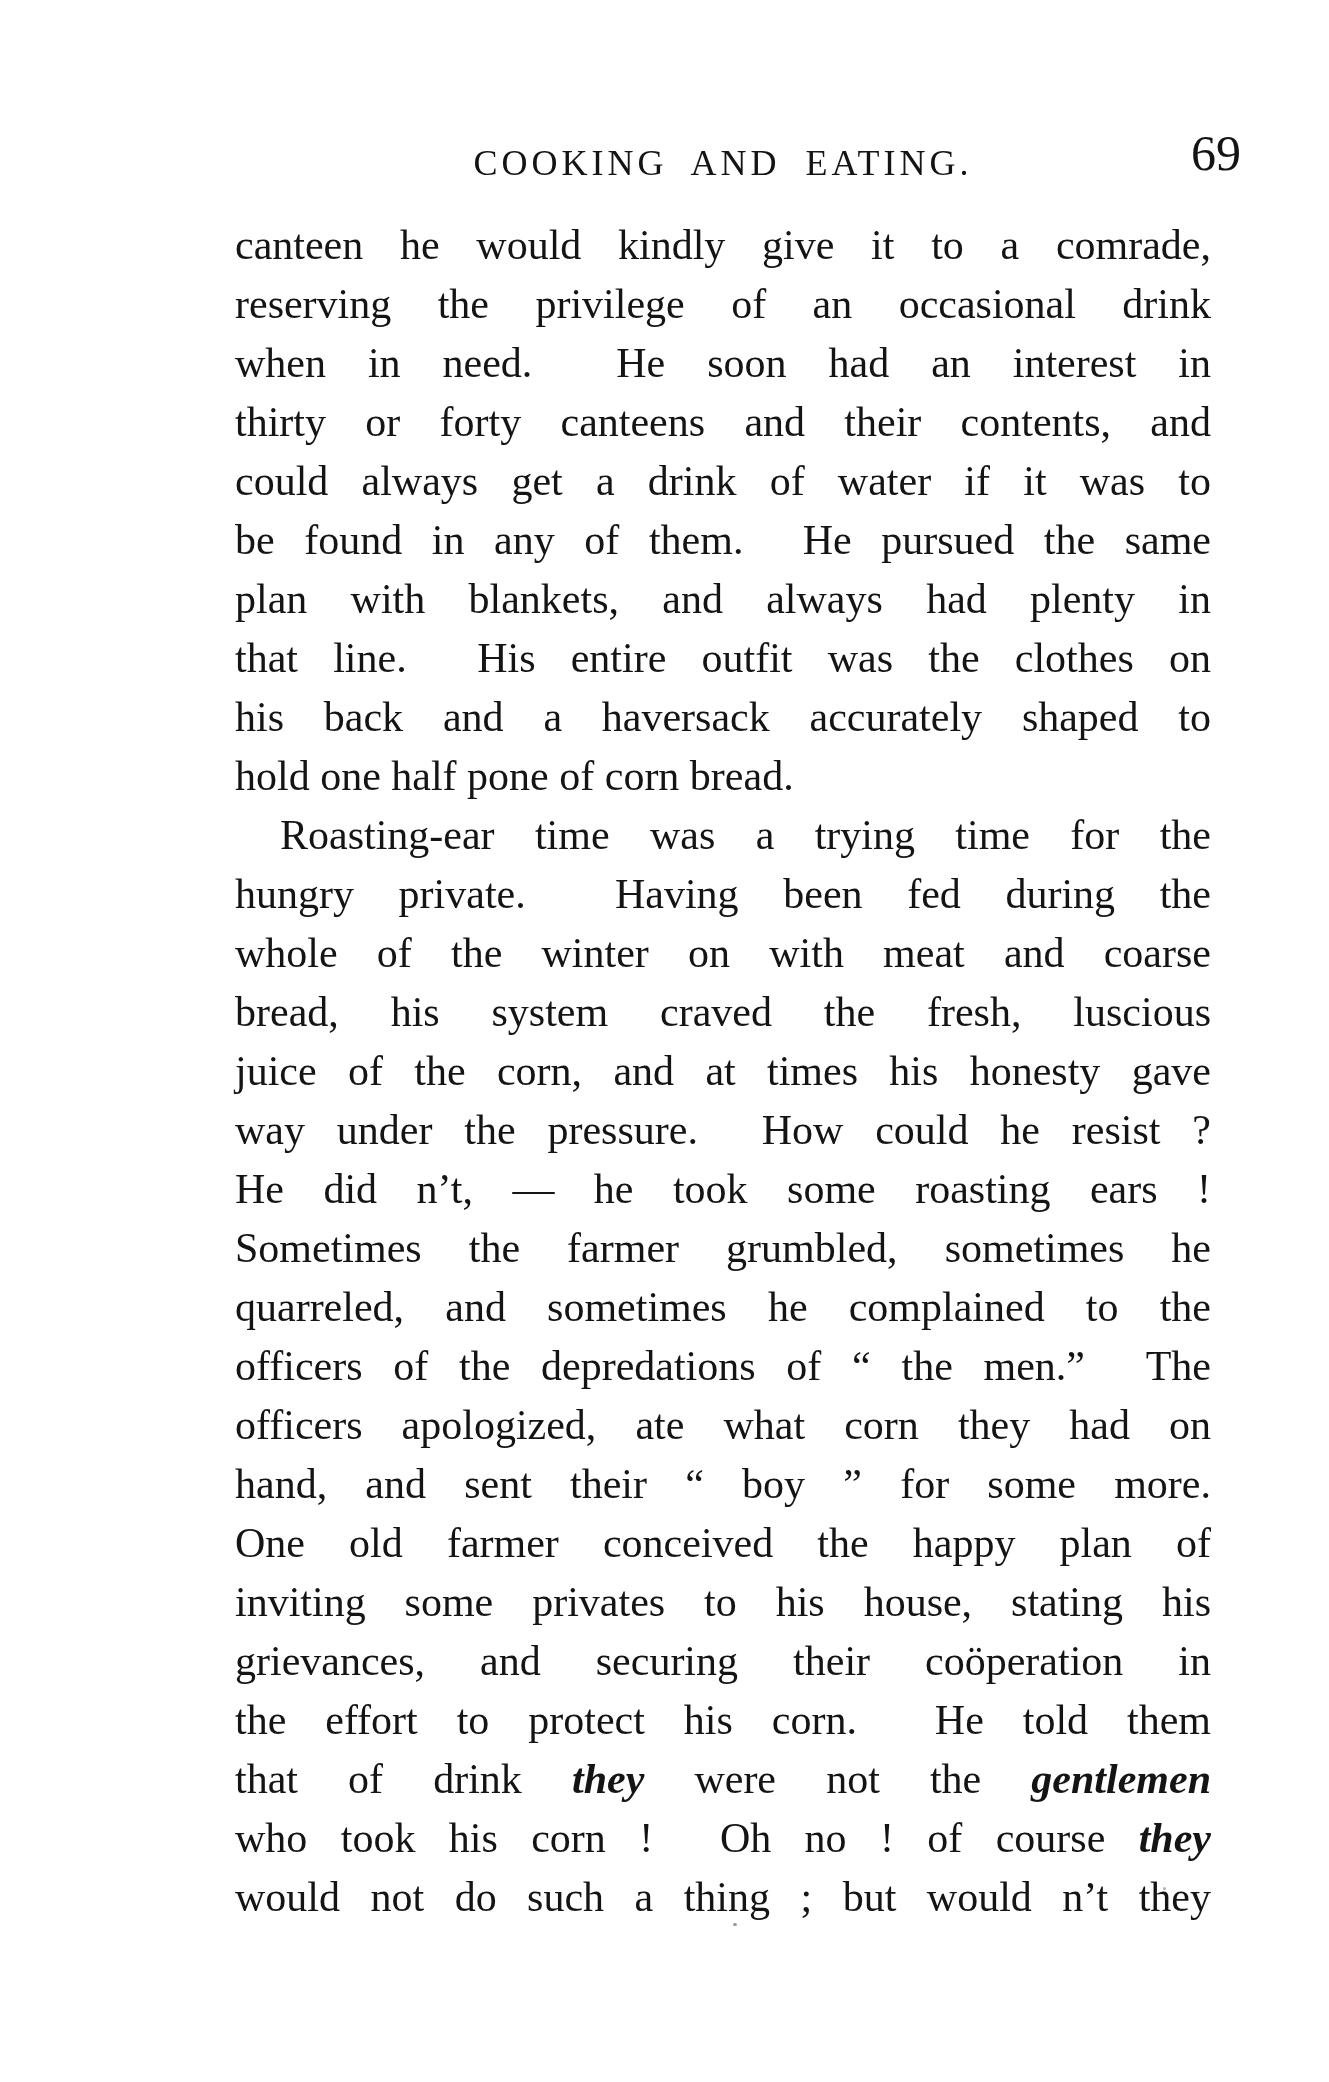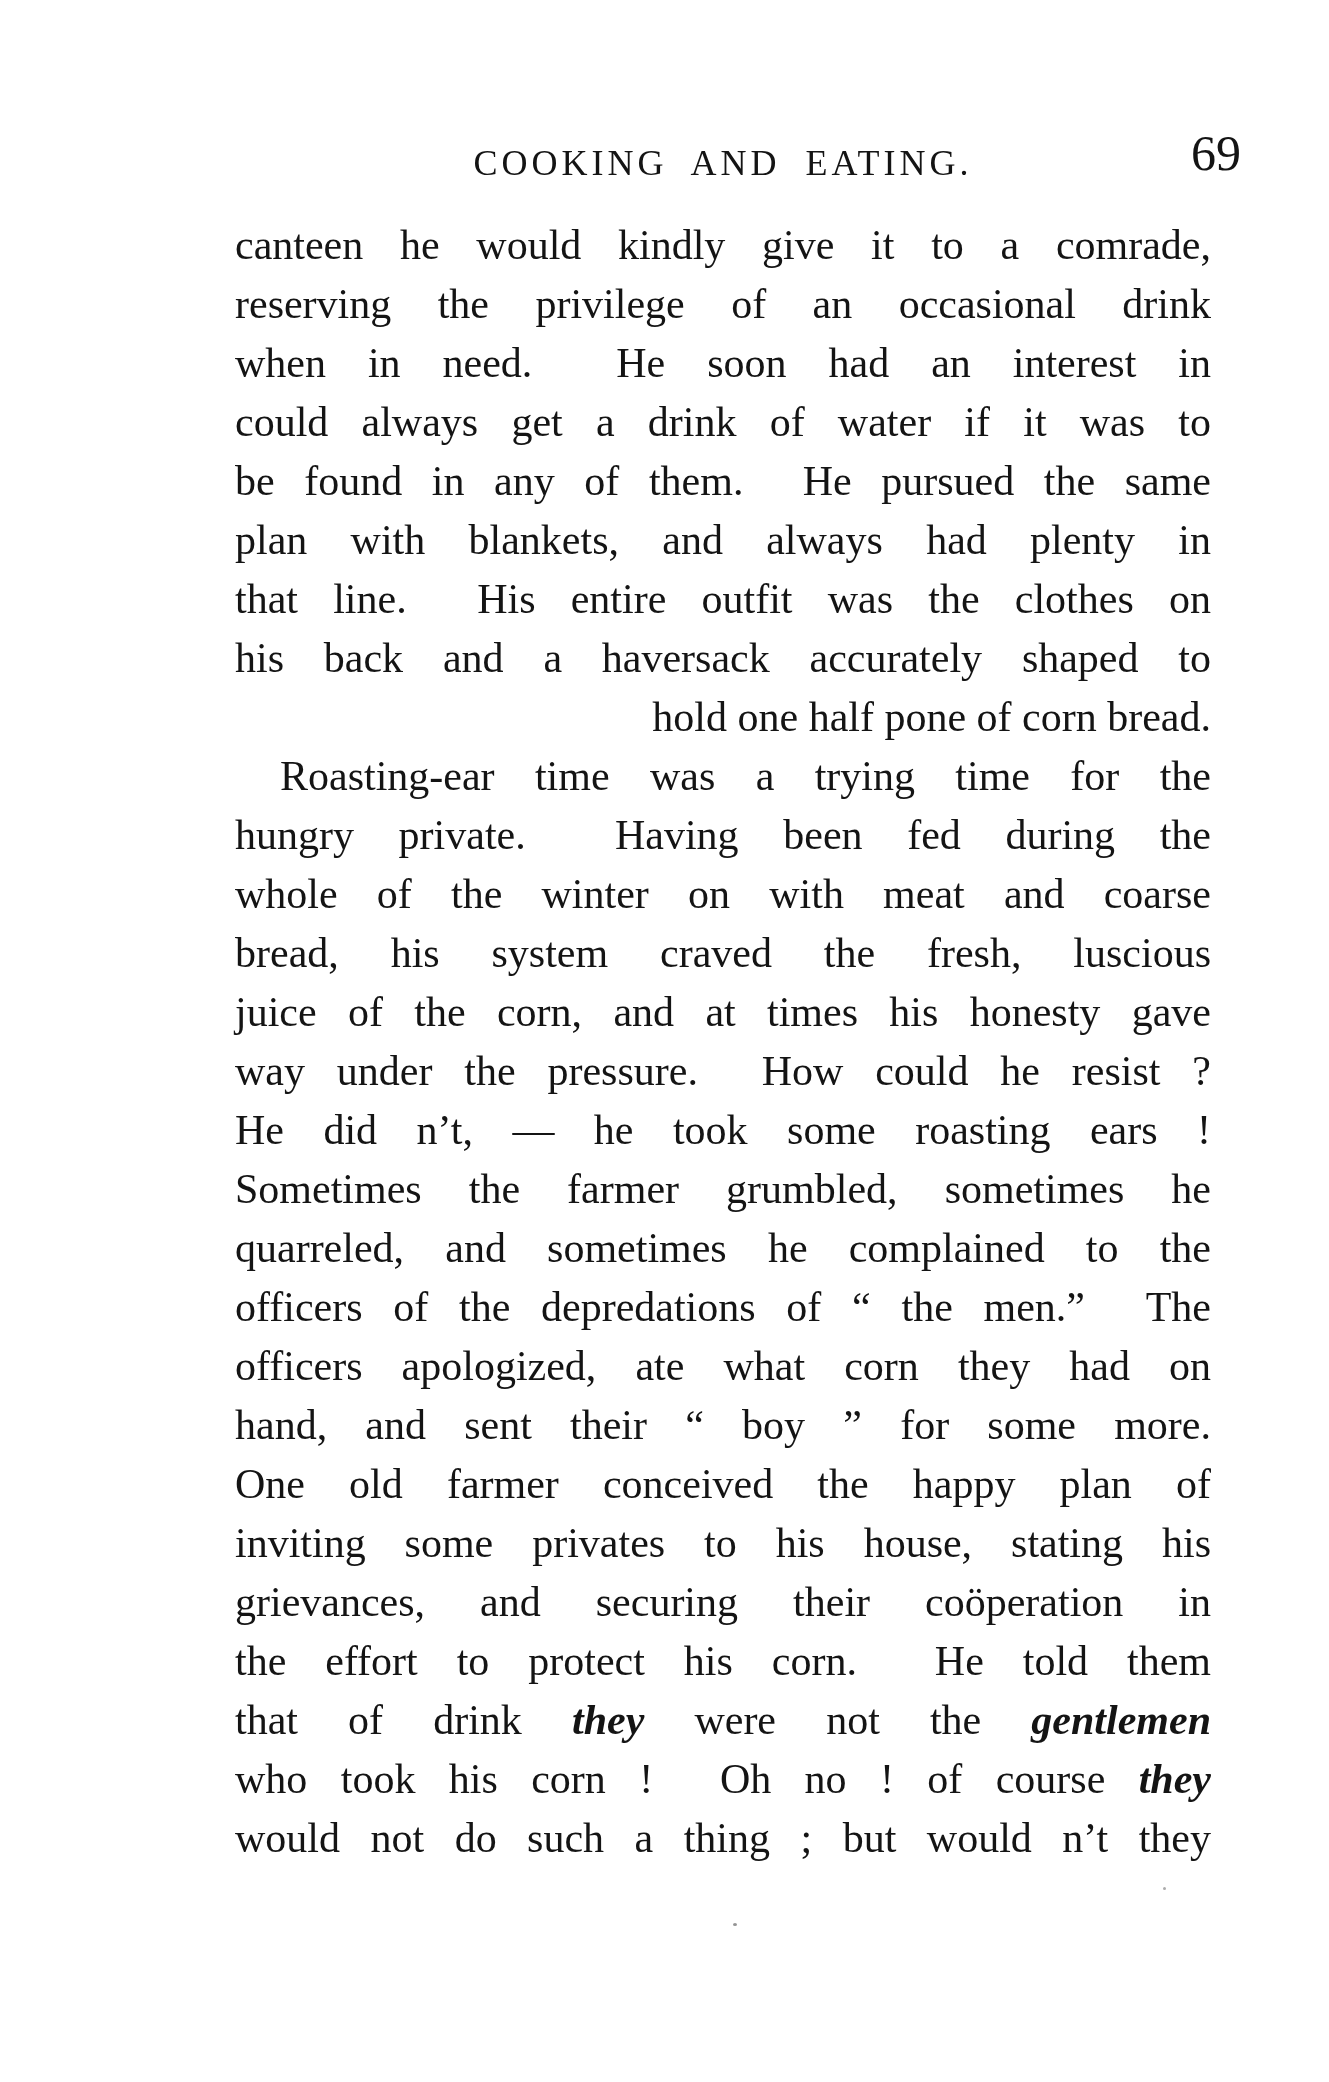--- a/index.html
+++ b/index.html
@@ -39,21 +39,21 @@
     position: absolute;
     top: 216px;
     left: 235px;
     width: 976px;
     font-size: 42px;
   }
   .line {
     height: 59px;
     line-height: 59px;
     white-space: normal;
-    text-align: right;
+    text-align: left;
   }
   .line.justify {
     text-align: justify;
     text-align-last: justify;
   }
   .line.indent {
     padding-left: 45px;
   }
   .line em {
     font-style: italic;
@@ -70,20 +70,21 @@
 </head>
 <body>
 
 <div class="page">
   <div class="running-head">COOKING AND EATING.</div>
   <div class="page-number">69</div>
   <div class="body-text">
       <div class="line justify"><span>canteen he would kindly give it to a comrade,</span></div>
       <div class="line justify"><span>reserving the privilege of an occasional drink</span></div>
       <div class="line justify"><span>when in need.&nbsp; He soon had an interest in</span></div>
+      <div class="line justify"><span>thirty or forty canteens and their contents, and</span></div>
       <div class="line justify"><span>could always get a drink of water if it was to</span></div>
       <div class="line justify"><span>be found in any of them.&nbsp; He pursued the same</span></div>
       <div class="line justify"><span>plan with blankets, and always had plenty in</span></div>
       <div class="line justify"><span>that line.&nbsp; His entire outfit was the clothes on</span></div>
       <div class="line justify"><span>his back and a haversack accurately shaped to</span></div>
       <div class="line"><span>hold one half pone of corn bread.</span></div>
       <div class="line indent justify"><span>Roasting-ear time was a trying time for the</span></div>
       <div class="line justify"><span>hungry private.&nbsp; Having been fed during the</span></div>
       <div class="line justify"><span>whole of the winter on with meat and coarse</span></div>
       <div class="line justify"><span>bread, his system craved the fresh, luscious</span></div>

